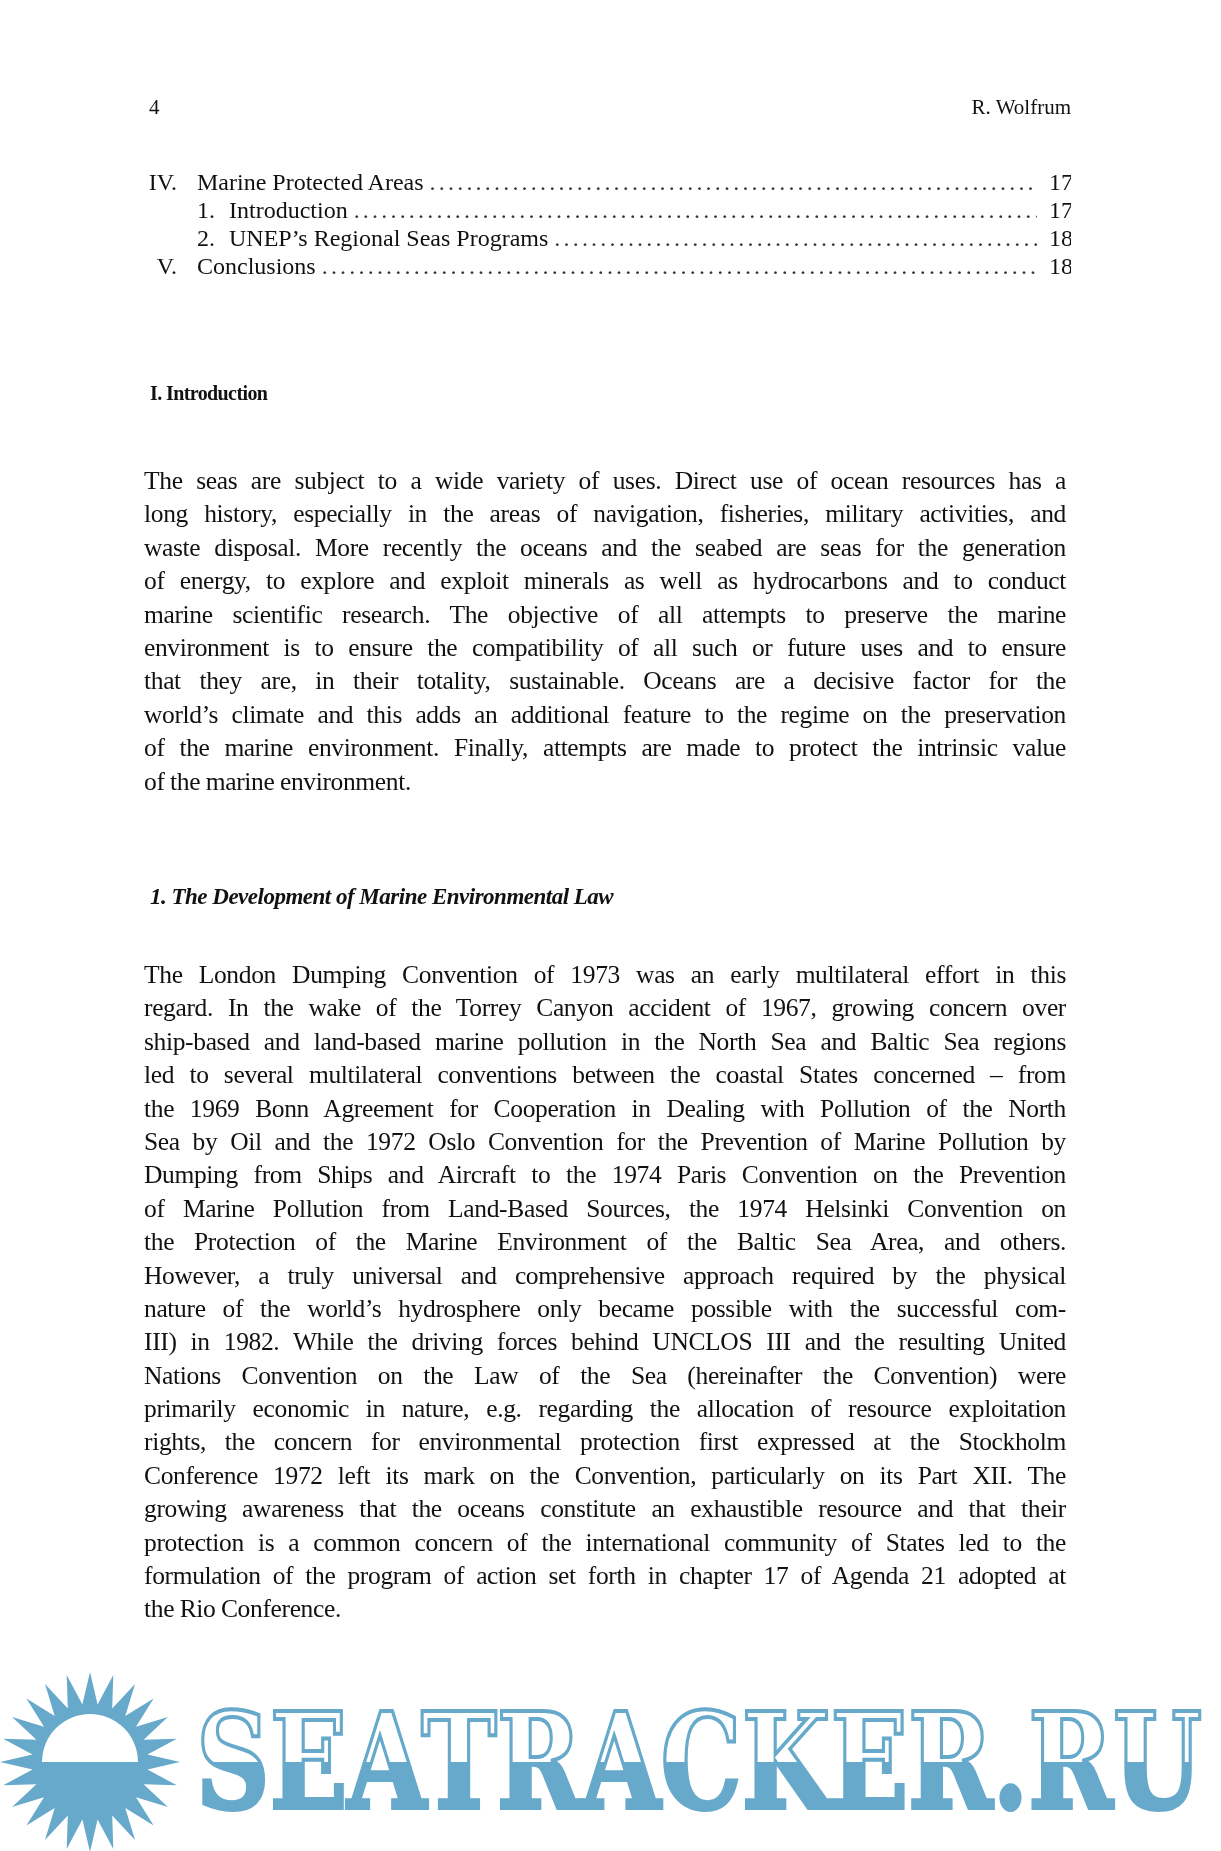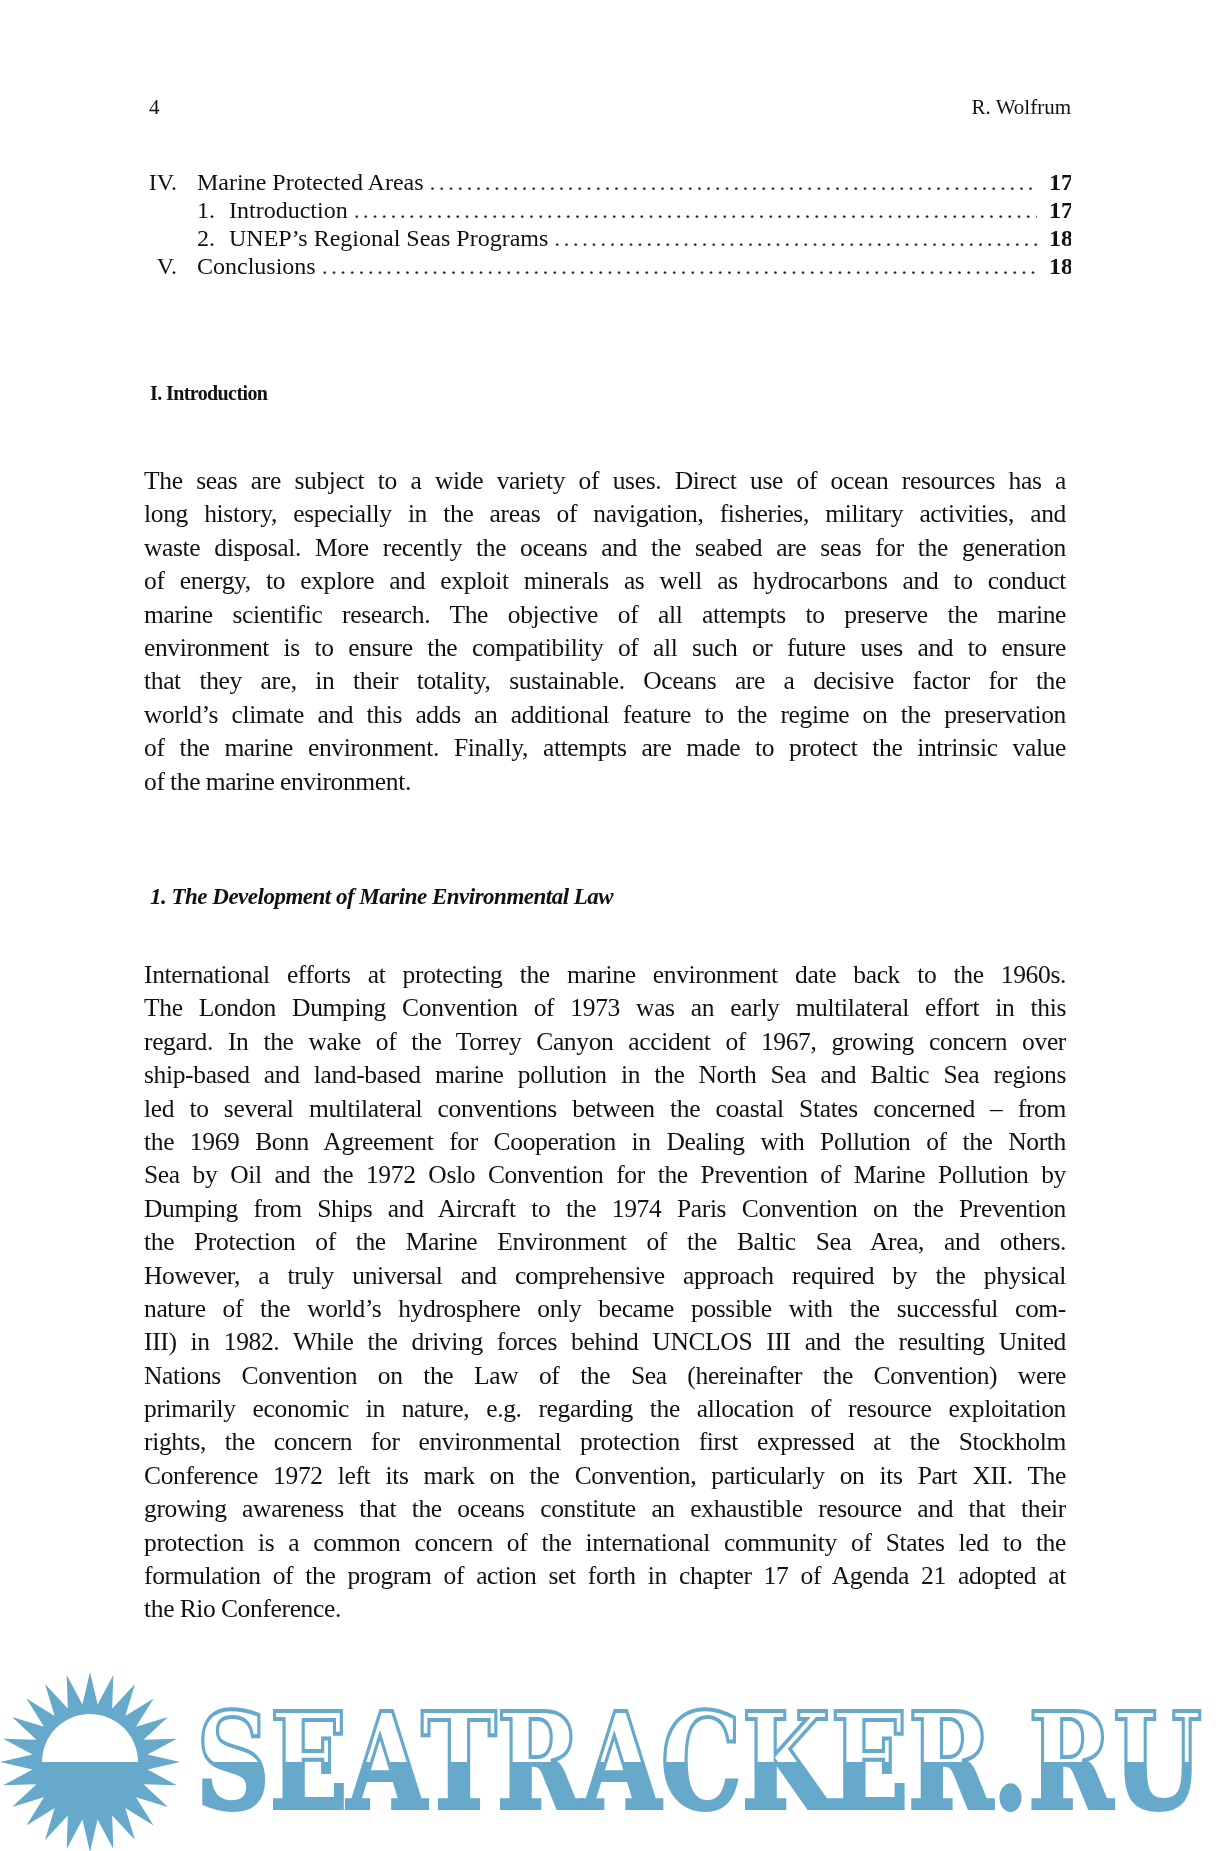--- a/index.html
+++ b/index.html
@@ -13,21 +13,21 @@
   .toc { position: absolute; left: 148px; top: 168px; width: 923px; font-size: 24px; }
   .toc-row { position: relative; height: 28px; line-height: 28px; display: flex; align-items: baseline; white-space: nowrap; overflow: hidden; }
   .toc-num { display: inline-block; text-align: right; flex: none; }
   .toc-row.lvl1 .toc-num { width: 29px; }
   .toc-row.lvl1 .toc-title { margin-left: 20px; }
   .toc-row.lvl2 .toc-num { width: 67px; }
   .toc-row.lvl2 .toc-title { margin-left: 14px; }
   .toc-title { flex: none; }
   .toc-dots { flex: 1 1 auto; overflow: hidden; margin: 0 12px 0 6px; letter-spacing: 3.2px; color: #333; }
   .toc-dots::before { content: ". . . . . . . . . . . . . . . . . . . . . . . . . . . . . . . . . . . . . . . . . . . . . . . . . . . . . . . . . . . . . . . . . . . . . . . . . . . . . . . . . . . . . . . . . . . . . . . . . . . . . . . . . . . . . . . . . . . . . ."; letter-spacing: -1.4px; }
-  .toc-page { flex: none; width: 22px; text-align: center; font-weight: bold; }
+  .toc-page { flex: none; width: 22px; text-align: center; }
 
   .heading { position: absolute; left: 150px; }
   #section-heading { top: 382px; font-size: 20px; font-weight: bold; letter-spacing: -0.6px; }
   #subsection-heading { top: 884px; font-size: 23px; font-weight: bold; font-style: italic; letter-spacing: -0.5px; }
 
   .para { position: absolute; left: 144px; width: 922px; font-size: 25.5px; }
   .line { height: 33.4px; line-height: 33.4px; white-space: nowrap; text-align: justify; text-align-last: justify; letter-spacing: -0.35px; word-spacing: -0.5px; overflow: visible; }
   .line.last { text-align-last: left; }
   #para-1 { top: 464px; }
   #para-2 { top: 958px; }
@@ -78,28 +78,28 @@
   <div class="line">environment is to ensure the compatibility of all such or future uses and to ensure</div>
   <div class="line">that they are, in their totality, sustainable. Oceans are a decisive factor for the</div>
   <div class="line">world’s climate and this adds an additional feature to the regime on the preservation</div>
   <div class="line">of the marine environment. Finally, attempts are made to protect the intrinsic value</div>
   <div class="line last">of the marine environment.</div>
 </div>
 
 <h2 class="heading" id="subsection-heading" style="margin:0">1. The Development of Marine Environmental Law</h2>
 
 <div class="para" id="para-2">
-  <div class="line">International efforts at protecting the marine environment date back to the 1960s.</div>
   <div class="line">The London Dumping Convention of 1973 was an early multilateral effort in this</div>
   <div class="line">regard. In the wake of the Torrey Canyon accident of 1967, growing concern over</div>
   <div class="line">ship-based and land-based marine pollution in the North Sea and Baltic Sea regions</div>
   <div class="line">led to several multilateral conventions between the coastal States concerned – from</div>
   <div class="line">the 1969 Bonn Agreement for Cooperation in Dealing with Pollution of the North</div>
   <div class="line">Sea by Oil and the 1972 Oslo Convention for the Prevention of Marine Pollution by</div>
   <div class="line">Dumping from Ships and Aircraft to the 1974 Paris Convention on the Prevention</div>
+  <div class="line">of Marine Pollution from Land-Based Sources, the 1974 Helsinki Convention on</div>
   <div class="line">the Protection of the Marine Environment of the Baltic Sea Area, and others.</div>
   <div class="line">However, a truly universal and comprehensive approach required by the physical</div>
   <div class="line">nature of the world’s hydrosphere only became possible with the successful com-</div>
   <div class="line">III) in 1982. While the driving forces behind UNCLOS III and the resulting United</div>
   <div class="line">Nations Convention on the Law of the Sea (hereinafter the Convention) were</div>
   <div class="line">primarily economic in nature, e.g. regarding the allocation of resource exploitation</div>
   <div class="line">rights, the concern for environmental protection first expressed at the Stockholm</div>
   <div class="line">Conference 1972 left its mark on the Convention, particularly on its Part XII. The</div>
   <div class="line">growing awareness that the oceans constitute an exhaustible resource and that their</div>
   <div class="line">protection is a common concern of the international community of States led to the</div>

